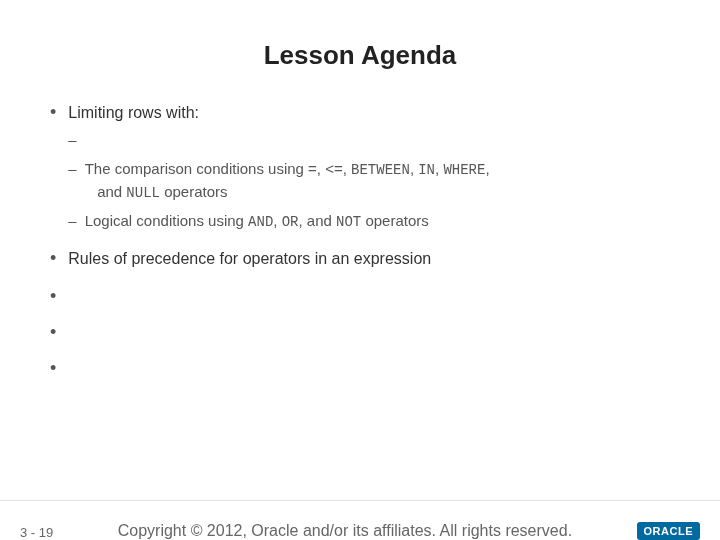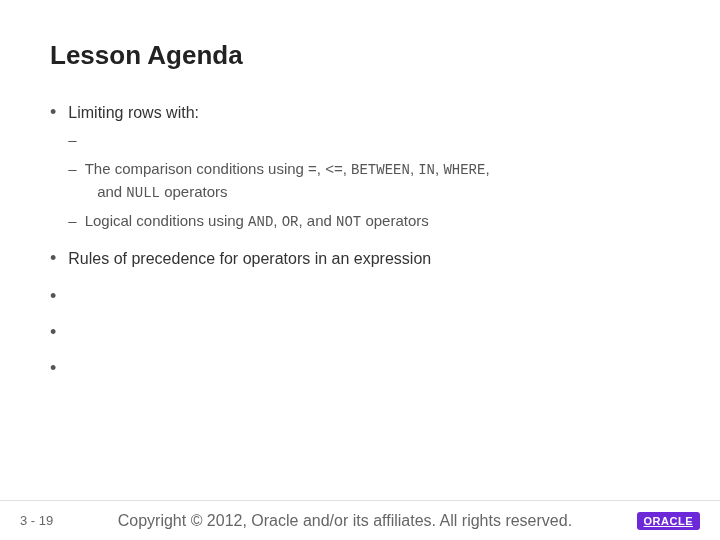--- a/index.html
+++ b/index.html
@@ -15,21 +15,21 @@
 
     .slide-container {
       width: 720px;
       height: 540px;
       padding: 30px 50px 50px 50px;
       display: flex;
       flex-direction: column;
     }
 
     .title {
-      text-align: left;
+      text-align: center;
       font-size: 26px;
       font-weight: bold;
       color: #222222;
       margin-bottom: 30px;
       margin-top: 10px;
     }
 
     .content {
       flex: 1;
       display: flex;
@@ -82,21 +82,21 @@
       color: #555555;
     }
 
     .footer {
       position: absolute;
       bottom: 0;
       left: 0;
       right: 0;
       height: 40px;
       display: flex;
-      align-items: center;
+      align-items: flex-end;
       justify-content: space-between;
       padding: 0 20px;
       border-top: 1px solid #e0e0e0;
     }
 
     .footer-page {
       font-size: 13px;
       color: #666666;
     }
 
@@ -105,29 +105,28 @@
       color: #666666;
     }
 
     .oracle-logo {
       display: flex;
       align-items: center;
       gap: 4px;
     }
 
     .oracle-logo-box {
-      background: #6d28d9;
+      background: #0369a1;
       color: white;
       font-size: 11px;
       font-weight: bold;
       padding: 3px 7px;
       border-radius: 3px;
       font-family: Arial, sans-serif;
       letter-spacing: 0.5px;
-      text-decoration: underline;
     }
   </style>
 </head>
 <body>
 
 <div class="slide-container">
   <div class="title">Lesson Agenda</div>
 
   <div class="content">
 

